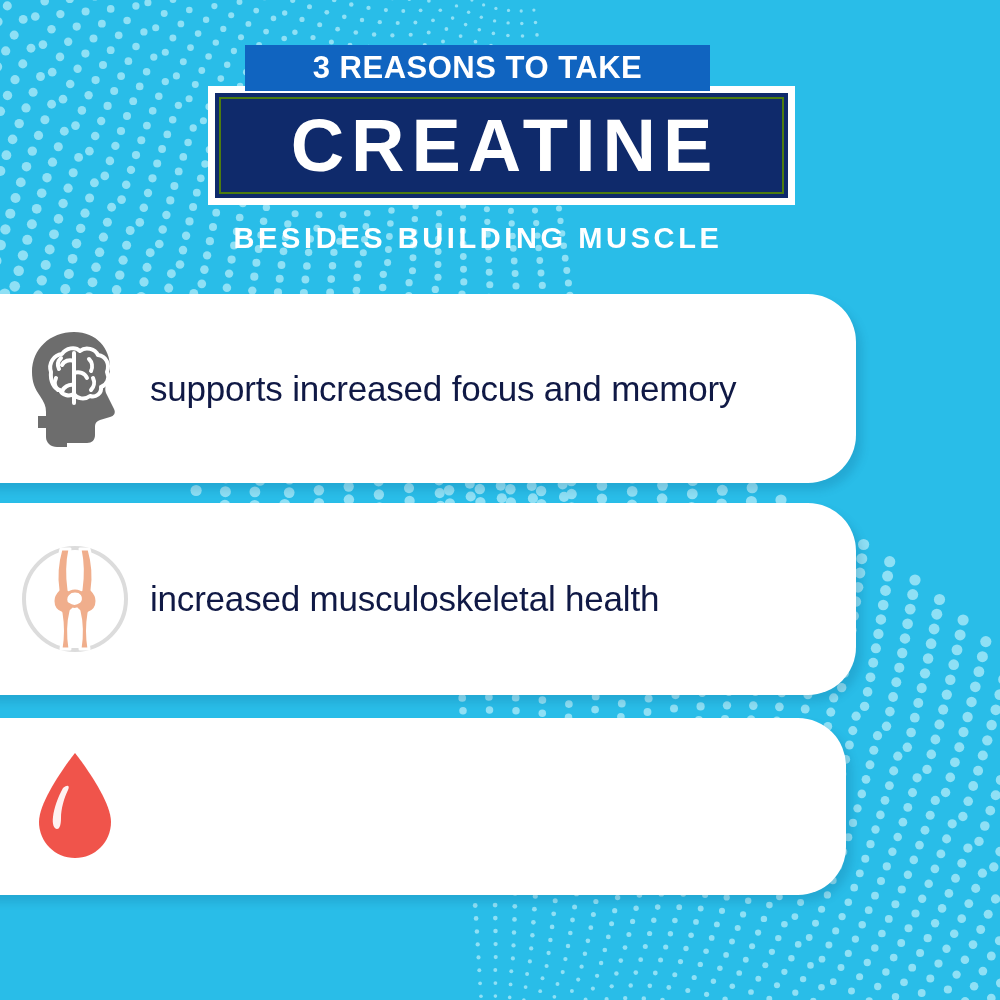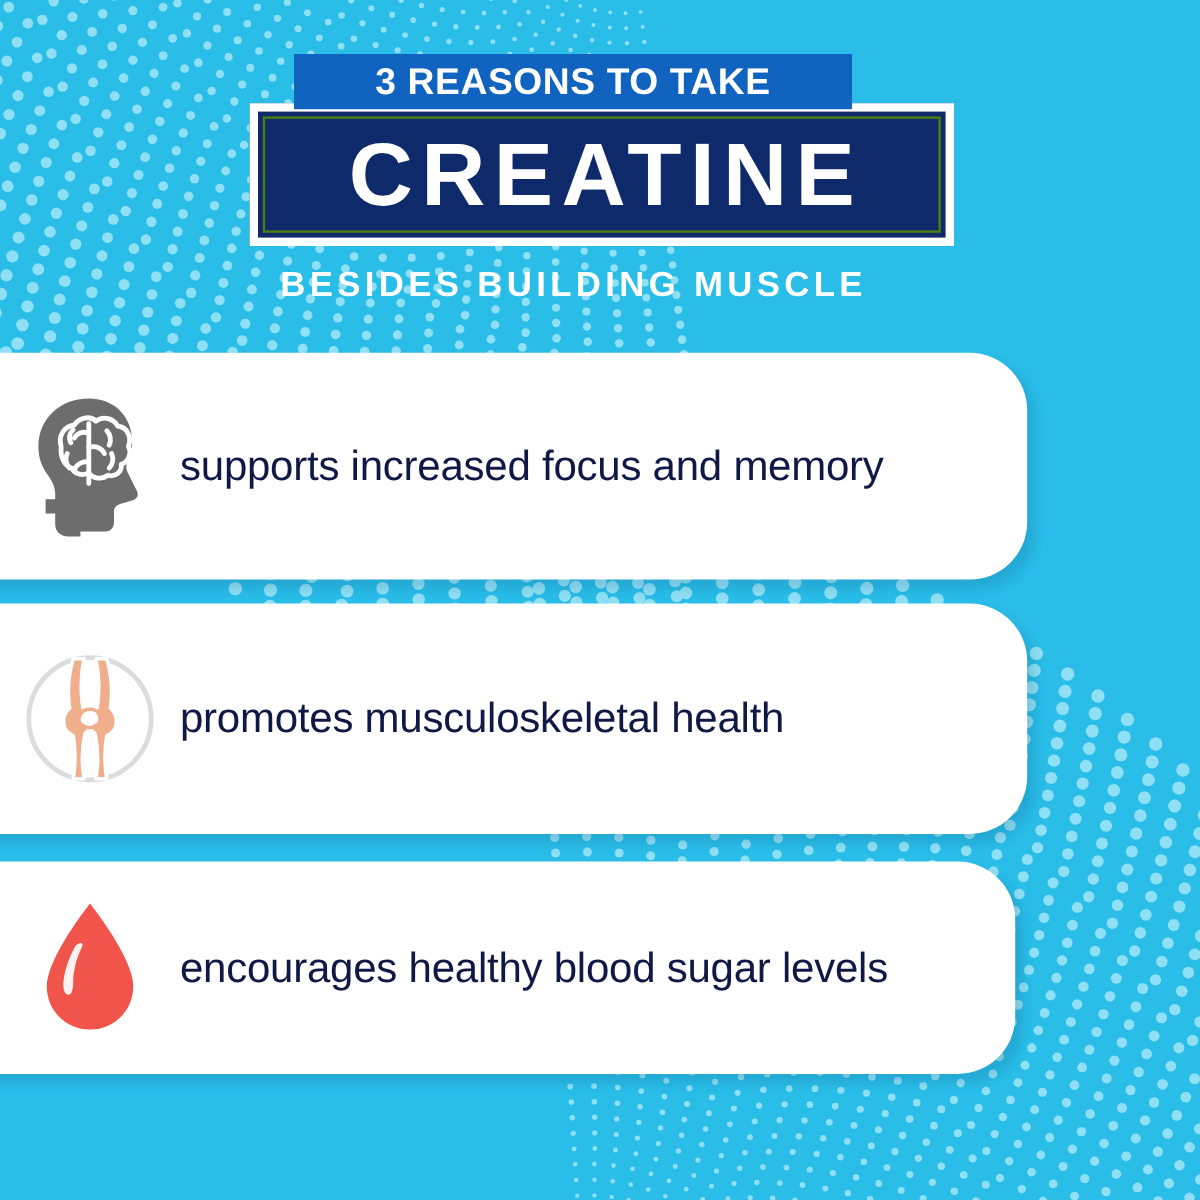--- a/index.html
+++ b/index.html
@@ -2514,29 +2514,26 @@
       <svg width="122" height="122" viewBox="0 0 122 122">
         <circle cx="61" cy="61" r="51" fill="#FFFFFF" stroke="#DCDCDC" stroke-width="4"></circle>
         <g fill="#F0AE8C" stroke="#FFFFFF" stroke-width="3" stroke-linejoin="round">
           <path d="M47 11c-4 14-5 28-3 41-3 3-5 7-5 11 0 6 3 10 8 12 2 12 2 24 0 36h9c-2-13-2-26 1-38 3-2 5-6 5-10 0-5-3-9-7-11-2-14-2-27 1-41z"></path>
           <path d="M75 11c4 14 5 28 3 41 3 3 5 7 5 11 0 6-3 10-8 12-2 12-2 24 0 36h-9c2-13 2-26-1-38-3-2-5-6-5-10 0-5 3-9 7-11 2-14 2-27-1-41z"></path>
         </g>
         <path d="M54 56c3-4 11-4 14 0 2 3 2 8-1 10-4 3-9 3-13 0-3-2-3-7 0-10z" fill="#FFFFFF" stroke="#F0AE8C" stroke-width="3"></path>
       </svg>
     </div>
     <div class="card-text">
-      <span class="line">promotes musculoskeletal health</span>
+      <span class="line">increased musculoskeletal health</span>
     </div>
   </div>
 
   <div class="card" id="card-2">
     <div class="card-icon">
       <svg width="84" height="114" viewBox="0 0 84 114">
         <path fill="#F0544B" d="M42 3C42 3 6 48 6 72c0 20 16 36 36 36s36-16 36-36C78 48 42 3 42 3z"></path>
         <path fill="#FFFFFF" opacity="0.92" d="M30 38c-5 9-9 20-10 29-1 7 1 12 4 12 3 0 4-5 4-11 0-9 3-20 7-28 2-4 0-6-5-2z"></path>
       </svg>
     </div>
-    <div class="card-text">
-      <span class="line">encourages healthy blood sugar levels</span>
-    </div>
   </div>
 
 </div>
 
 </body></html>

